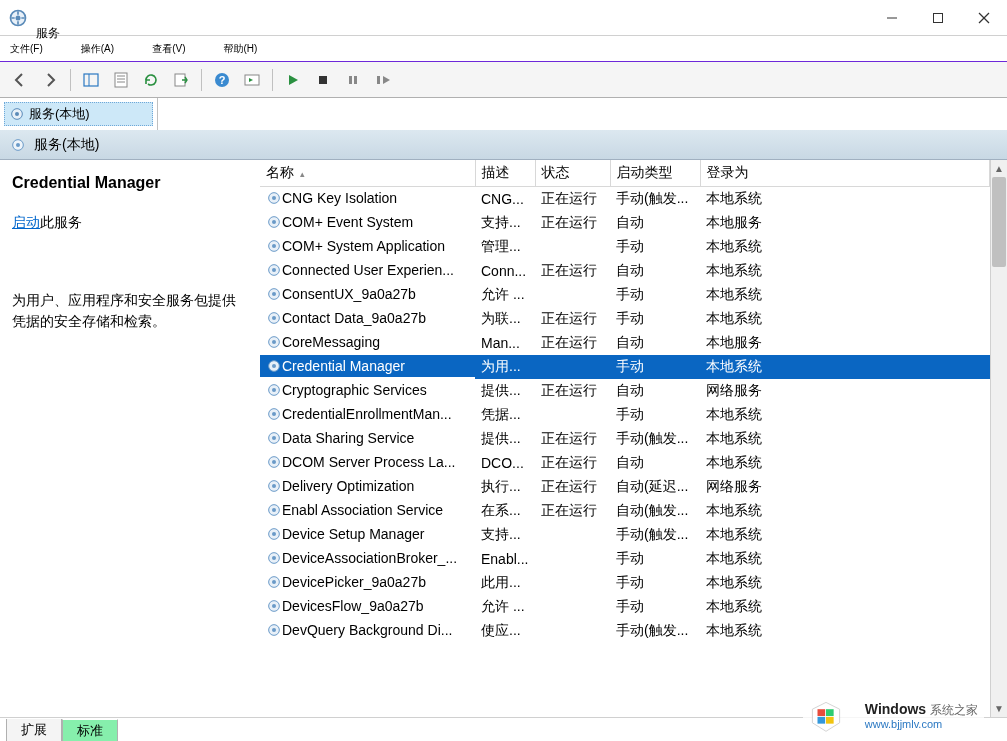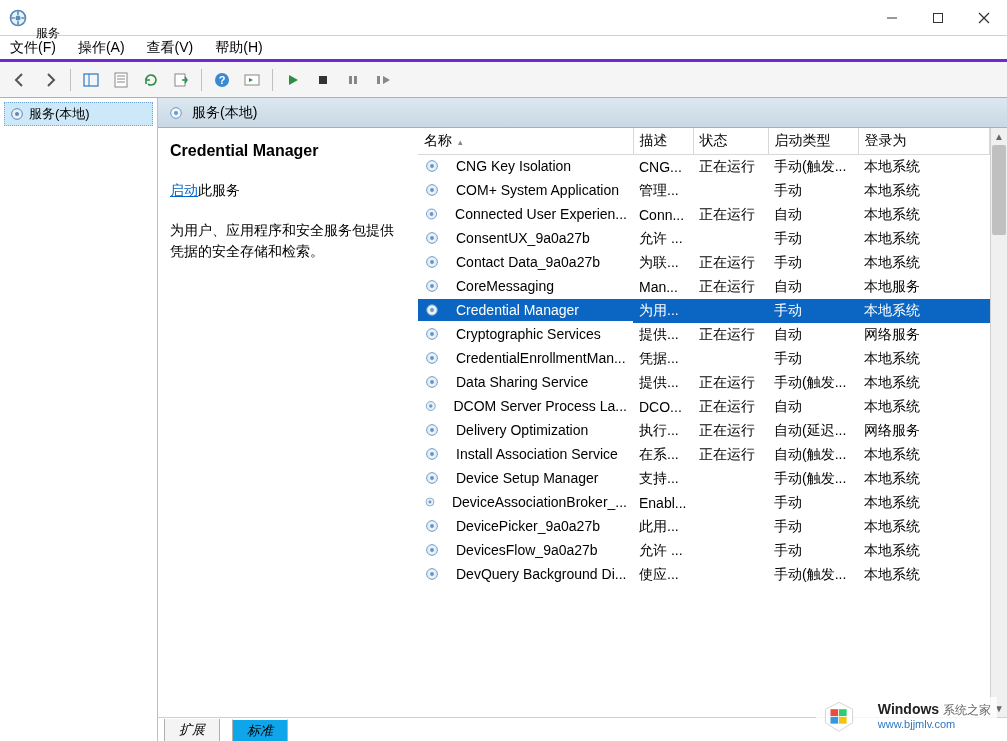--- a/index.html
+++ b/index.html
@@ -4,63 +4,63 @@
 <style>
 * { box-sizing: border-box; margin: 0; padding: 0; font-family: "Microsoft YaHei", "Segoe UI", sans-serif; }
 html, body { width: 1007px; height: 741px; overflow: hidden; background: #fff; }
 
 .titlebar { height: 36px; background: #fff; display: flex; align-items: center; border-bottom: 1px solid #d0d0d0; }
 .titlebar .app-icon { width: 20px; height: 20px; margin: 0 8px; }
 .titlebar .title { font-size: 12px; color: #000; flex: 1; margin-top: 32px; }
 .titlebar .win-controls { display: flex; }
 .titlebar .win-btn { width: 46px; height: 36px; display: flex; align-items: center; justify-content: center; font-size: 14px; color: #444; }
 
-.menubar { height: 26px; background: #fff; display: flex; align-items: center; padding: 0 6px; gap: 14px; border-bottom: 3px solid #6d28d9; font-size: 14px; }
+.menubar { height: 26px; background: #fff; display: flex; align-items: center; padding: 0 6px; gap: 30px; border-bottom: 1px solid #6d28d9; font-size: 10px; }
 .menubar .menu-item { padding: 2px 4px; cursor: default; }
 
 .toolbar { height: 36px; background: #f5f5f5; display: flex; align-items: center; padding: 0 6px; gap: 2px; border-bottom: 1px solid #b0b0b0; }
 .toolbar .tbtn { width: 28px; height: 28px; display: flex; align-items: center; justify-content: center; border: 1px solid transparent; border-radius: 2px; }
 .toolbar .sep { width: 1px; height: 22px; background: #c0c0c0; margin: 0 4px; }
 
-.body-area { display: flex; height: calc(741px - 36px - 26px - 36px); }
+.body-area { display: flex; height: calc(741px - 36px - 26px - 36px); flex-direction: column; }
 
 .left-pane { width: 158px; border-right: 1px solid #c0c0c0; background: #fff; padding: 4px; }
 .left-pane .tree-item { display: flex; align-items: center; gap: 4px; padding: 2px 4px; font-size: 13px; background: #cde8f8; border: 1px dotted #6fa8d8; }
 
 .right-pane { flex: 1; display: flex; flex-direction: column; position: relative; }
 
 .pane-header { height: 30px; background: linear-gradient(#dce8f0,#c8d8e4); display: flex; align-items: center; padding: 0 10px; gap: 8px; border-bottom: 1px solid #a0b0c0; font-size: 14px; }
 
 .split-body { flex: 1; display: flex; overflow: hidden; }
 
 .detail-col { width: 260px; padding: 14px 12px; font-size: 14px; overflow: hidden; }
 .detail-col .svc-name { font-weight: bold; font-size: 16px; margin-bottom: 22px; }
-.detail-col .action-row { margin-bottom: 20px; }
+.detail-col .action-row { margin-bottom: 58px; }
 .detail-col .action-row a { color: #0066cc; text-decoration: underline; cursor: pointer; }
 .detail-col .desc-label { margin-bottom: 2px; }
 .detail-col .desc-text { line-height: 1.5; }
 
 .list-col { flex: 1; display: flex; position: relative; overflow: hidden; }
 .list-scroll { flex: 1; overflow-y: hidden; overflow-x: hidden; }
 table.svc-table { width: 100%; border-collapse: collapse; font-size: 14px; table-layout: fixed; }
 table.svc-table th { text-align: left; font-weight: normal; padding: 4px 6px; border-right: 1px solid #d8d8d8; border-bottom: 1px solid #d8d8d8; background: #fff; position: sticky; top: 0; white-space: nowrap; overflow: hidden; }
 table.svc-table td { padding: 3px 6px; white-space: nowrap; overflow: hidden; text-overflow: ellipsis; }
 table.svc-table tr.selected td { background: #0a66c2; color: #fff; }
-table.svc-table td.name-cell { display: flex; align-items: center; gap: 16px; }
+table.svc-table td.name-cell { display: flex; align-items: center; gap: 0; }
 
 .list-scrollbar { width: 17px; background: #f0f0f0; border-left: 1px solid #d0d0d0; display: flex; flex-direction: column; }
 .list-scrollbar .arrow { height: 17px; display: flex; align-items: center; justify-content: center; font-size: 10px; color: #666; }
 .list-scrollbar .track { flex: 1; position: relative; }
 .list-scrollbar .thumb { position: absolute; left: 1px; right: 1px; top: 0; height: 90px; background: #c0c0c0; border-radius: 2px; }
 
-.tabs-row { height: 24px; display: flex; align-items: center; border-top: 1px solid #d0d0d0; padding-left: 6px; gap: 12px; font-size: 13px; background: #fff; font-style: italic; }
+.tabs-row { height: 24px; display: flex; align-items: center; border-top: 1px solid #d0d0d0; padding-left: 6px; gap: 0; font-size: 13px; background: #fff; }
 .tabs-row .tab { padding: 2px 14px; border: 1px solid #b0b0b0; border-top: none; background: #f4f4f4; position: relative; top: 1px; }
-.tabs-row .tab.active { background: #0ea5e9; border-top: 1px solid #fff; }
-
-.watermark { position: absolute; right: 10px; bottom: 6px; display: flex; align-items: center; gap: 22px; font-size: 12px; color: #555; background: rgba(255,255,255,0.8); padding: 2px 6px; pointer-events: none; }
+.tabs-row .tab.active { background: #86efac; border-top: 1px solid #fff; }
+
+.watermark { position: absolute; right: 23px; bottom: 6px; display: flex; align-items: center; gap: 22px; font-size: 12px; color: #555; background: rgba(255,255,255,0.8); padding: 2px 6px; pointer-events: none; }
 .watermark svg { width: 34px; height: 34px; }
 .watermark .wm-text { display: flex; flex-direction: column; line-height: 1.1; }
 .watermark .wm-line1 { font-size: 14px; }
 .watermark .wm-line1 b { font-weight: bold; color: #222; }
 .watermark .wm-line1 span.sub { font-size: 12px; color: #666; }
 .watermark .wm-line2 { font-size: 11px; color: #2a78c2; }
 
 .gear-icon { width: 16px; height: 16px; }
 .sort-ind { font-size: 9px; color: #888; margin-left: 6px; }
 </style>
@@ -238,79 +238,92 @@
                   <td>正在运行</td>
                   <td>手动(触发...</td>
                   <td>本地系统</td>
                 </tr>
                 <tr>
                   <td class="name-cell">
                     <svg class="gear-icon" viewBox="0 0 24 24">
                       <circle cx="12" cy="12" r="8" fill="#e8f0f8" stroke="#6a9ac8" stroke-width="1.5"></circle>
                       <circle cx="12" cy="12" r="3" fill="#6a9ac8"></circle>
                     </svg>
-                    <span>COM+ System Application</span>
-                  </td>
-                  <td>管理...</td>
-                  <td></td>
-                  <td>手动</td>
-                  <td>本地系统</td>
-                </tr>
-                <tr>
-                  <td class="name-cell">
-                    <svg class="gear-icon" viewBox="0 0 24 24">
-                      <circle cx="12" cy="12" r="8" fill="#e8f0f8" stroke="#6a9ac8" stroke-width="1.5"></circle>
-                      <circle cx="12" cy="12" r="3" fill="#6a9ac8"></circle>
-                    </svg>
-                    <span>Connected User Experien...</span>
-                  </td>
-                  <td>Conn...</td>
-                  <td>正在运行</td>
-                  <td>自动</td>
-                  <td>本地系统</td>
-                </tr>
-                <tr>
-                  <td class="name-cell">
-                    <svg class="gear-icon" viewBox="0 0 24 24">
-                      <circle cx="12" cy="12" r="8" fill="#e8f0f8" stroke="#6a9ac8" stroke-width="1.5"></circle>
-                      <circle cx="12" cy="12" r="3" fill="#6a9ac8"></circle>
-                    </svg>
-                    <span>ConsentUX_9a0a27b</span>
-                  </td>
-                  <td>允许 ...</td>
-                  <td></td>
-                  <td>手动</td>
-                  <td>本地系统</td>
-                </tr>
-                <tr>
-                  <td class="name-cell">
-                    <svg class="gear-icon" viewBox="0 0 24 24">
-                      <circle cx="12" cy="12" r="8" fill="#e8f0f8" stroke="#6a9ac8" stroke-width="1.5"></circle>
-                      <circle cx="12" cy="12" r="3" fill="#6a9ac8"></circle>
-                    </svg>
-                    <span>Contact Data_9a0a27b</span>
-                  </td>
-                  <td>为联...</td>
-                  <td>正在运行</td>
-                  <td>手动</td>
-                  <td>本地系统</td>
-                </tr>
-                <tr>
-                  <td class="name-cell">
-                    <svg class="gear-icon" viewBox="0 0 24 24">
-                      <circle cx="12" cy="12" r="8" fill="#e8f0f8" stroke="#6a9ac8" stroke-width="1.5"></circle>
-                      <circle cx="12" cy="12" r="3" fill="#6a9ac8"></circle>
-                    </svg>
-                    <span>CoreMessaging</span>
-                  </td>
-                  <td>Man...</td>
+                    <span>COM+ Event System</span>
+                  </td>
+                  <td>支持...</td>
                   <td>正在运行</td>
                   <td>自动</td>
                   <td>本地服务</td>
                 </tr>
+                <tr>
+                  <td class="name-cell">
+                    <svg class="gear-icon" viewBox="0 0 24 24">
+                      <circle cx="12" cy="12" r="8" fill="#e8f0f8" stroke="#6a9ac8" stroke-width="1.5"></circle>
+                      <circle cx="12" cy="12" r="3" fill="#6a9ac8"></circle>
+                    </svg>
+                    <span>COM+ System Application</span>
+                  </td>
+                  <td>管理...</td>
+                  <td></td>
+                  <td>手动</td>
+                  <td>本地系统</td>
+                </tr>
+                <tr>
+                  <td class="name-cell">
+                    <svg class="gear-icon" viewBox="0 0 24 24">
+                      <circle cx="12" cy="12" r="8" fill="#e8f0f8" stroke="#6a9ac8" stroke-width="1.5"></circle>
+                      <circle cx="12" cy="12" r="3" fill="#6a9ac8"></circle>
+                    </svg>
+                    <span>Connected User Experien...</span>
+                  </td>
+                  <td>Conn...</td>
+                  <td>正在运行</td>
+                  <td>自动</td>
+                  <td>本地系统</td>
+                </tr>
+                <tr>
+                  <td class="name-cell">
+                    <svg class="gear-icon" viewBox="0 0 24 24">
+                      <circle cx="12" cy="12" r="8" fill="#e8f0f8" stroke="#6a9ac8" stroke-width="1.5"></circle>
+                      <circle cx="12" cy="12" r="3" fill="#6a9ac8"></circle>
+                    </svg>
+                    <span>ConsentUX_9a0a27b</span>
+                  </td>
+                  <td>允许 ...</td>
+                  <td></td>
+                  <td>手动</td>
+                  <td>本地系统</td>
+                </tr>
+                <tr>
+                  <td class="name-cell">
+                    <svg class="gear-icon" viewBox="0 0 24 24">
+                      <circle cx="12" cy="12" r="8" fill="#e8f0f8" stroke="#6a9ac8" stroke-width="1.5"></circle>
+                      <circle cx="12" cy="12" r="3" fill="#6a9ac8"></circle>
+                    </svg>
+                    <span>Contact Data_9a0a27b</span>
+                  </td>
+                  <td>为联...</td>
+                  <td>正在运行</td>
+                  <td>手动</td>
+                  <td>本地系统</td>
+                </tr>
+                <tr>
+                  <td class="name-cell">
+                    <svg class="gear-icon" viewBox="0 0 24 24">
+                      <circle cx="12" cy="12" r="8" fill="#e8f0f8" stroke="#6a9ac8" stroke-width="1.5"></circle>
+                      <circle cx="12" cy="12" r="3" fill="#6a9ac8"></circle>
+                    </svg>
+                    <span>CoreMessaging</span>
+                  </td>
+                  <td>Man...</td>
+                  <td>正在运行</td>
+                  <td>自动</td>
+                  <td>本地服务</td>
+                </tr>
                 <tr class="selected">
                   <td class="name-cell">
                     <svg class="gear-icon" viewBox="0 0 24 24">
                       <circle cx="12" cy="12" r="8" fill="#e8f0f8" stroke="#6a9ac8" stroke-width="1.5"></circle>
                       <circle cx="12" cy="12" r="3" fill="#6a9ac8"></circle>
                     </svg>
                     <span>Credential Manager</span>
                   </td>
                   <td>为用...</td>
                   <td></td>
@@ -381,21 +394,21 @@
                   <td>正在运行</td>
                   <td>自动(延迟...</td>
                   <td>网络服务</td>
                 </tr>
                 <tr>
                   <td class="name-cell">
                     <svg class="gear-icon" viewBox="0 0 24 24">
                       <circle cx="12" cy="12" r="8" fill="#e8f0f8" stroke="#6a9ac8" stroke-width="1.5"></circle>
                       <circle cx="12" cy="12" r="3" fill="#6a9ac8"></circle>
                     </svg>
-                    <span>Install Association Service</span>
+                    <span>Enabl Association Service</span>
                   </td>
                   <td>在系...</td>
                   <td>正在运行</td>
                   <td>自动(触发...</td>
                   <td>本地系统</td>
                 </tr>
                 <tr>
                   <td class="name-cell">
                     <svg class="gear-icon" viewBox="0 0 24 24">
                       <circle cx="12" cy="12" r="8" fill="#e8f0f8" stroke="#6a9ac8" stroke-width="1.5"></circle>

